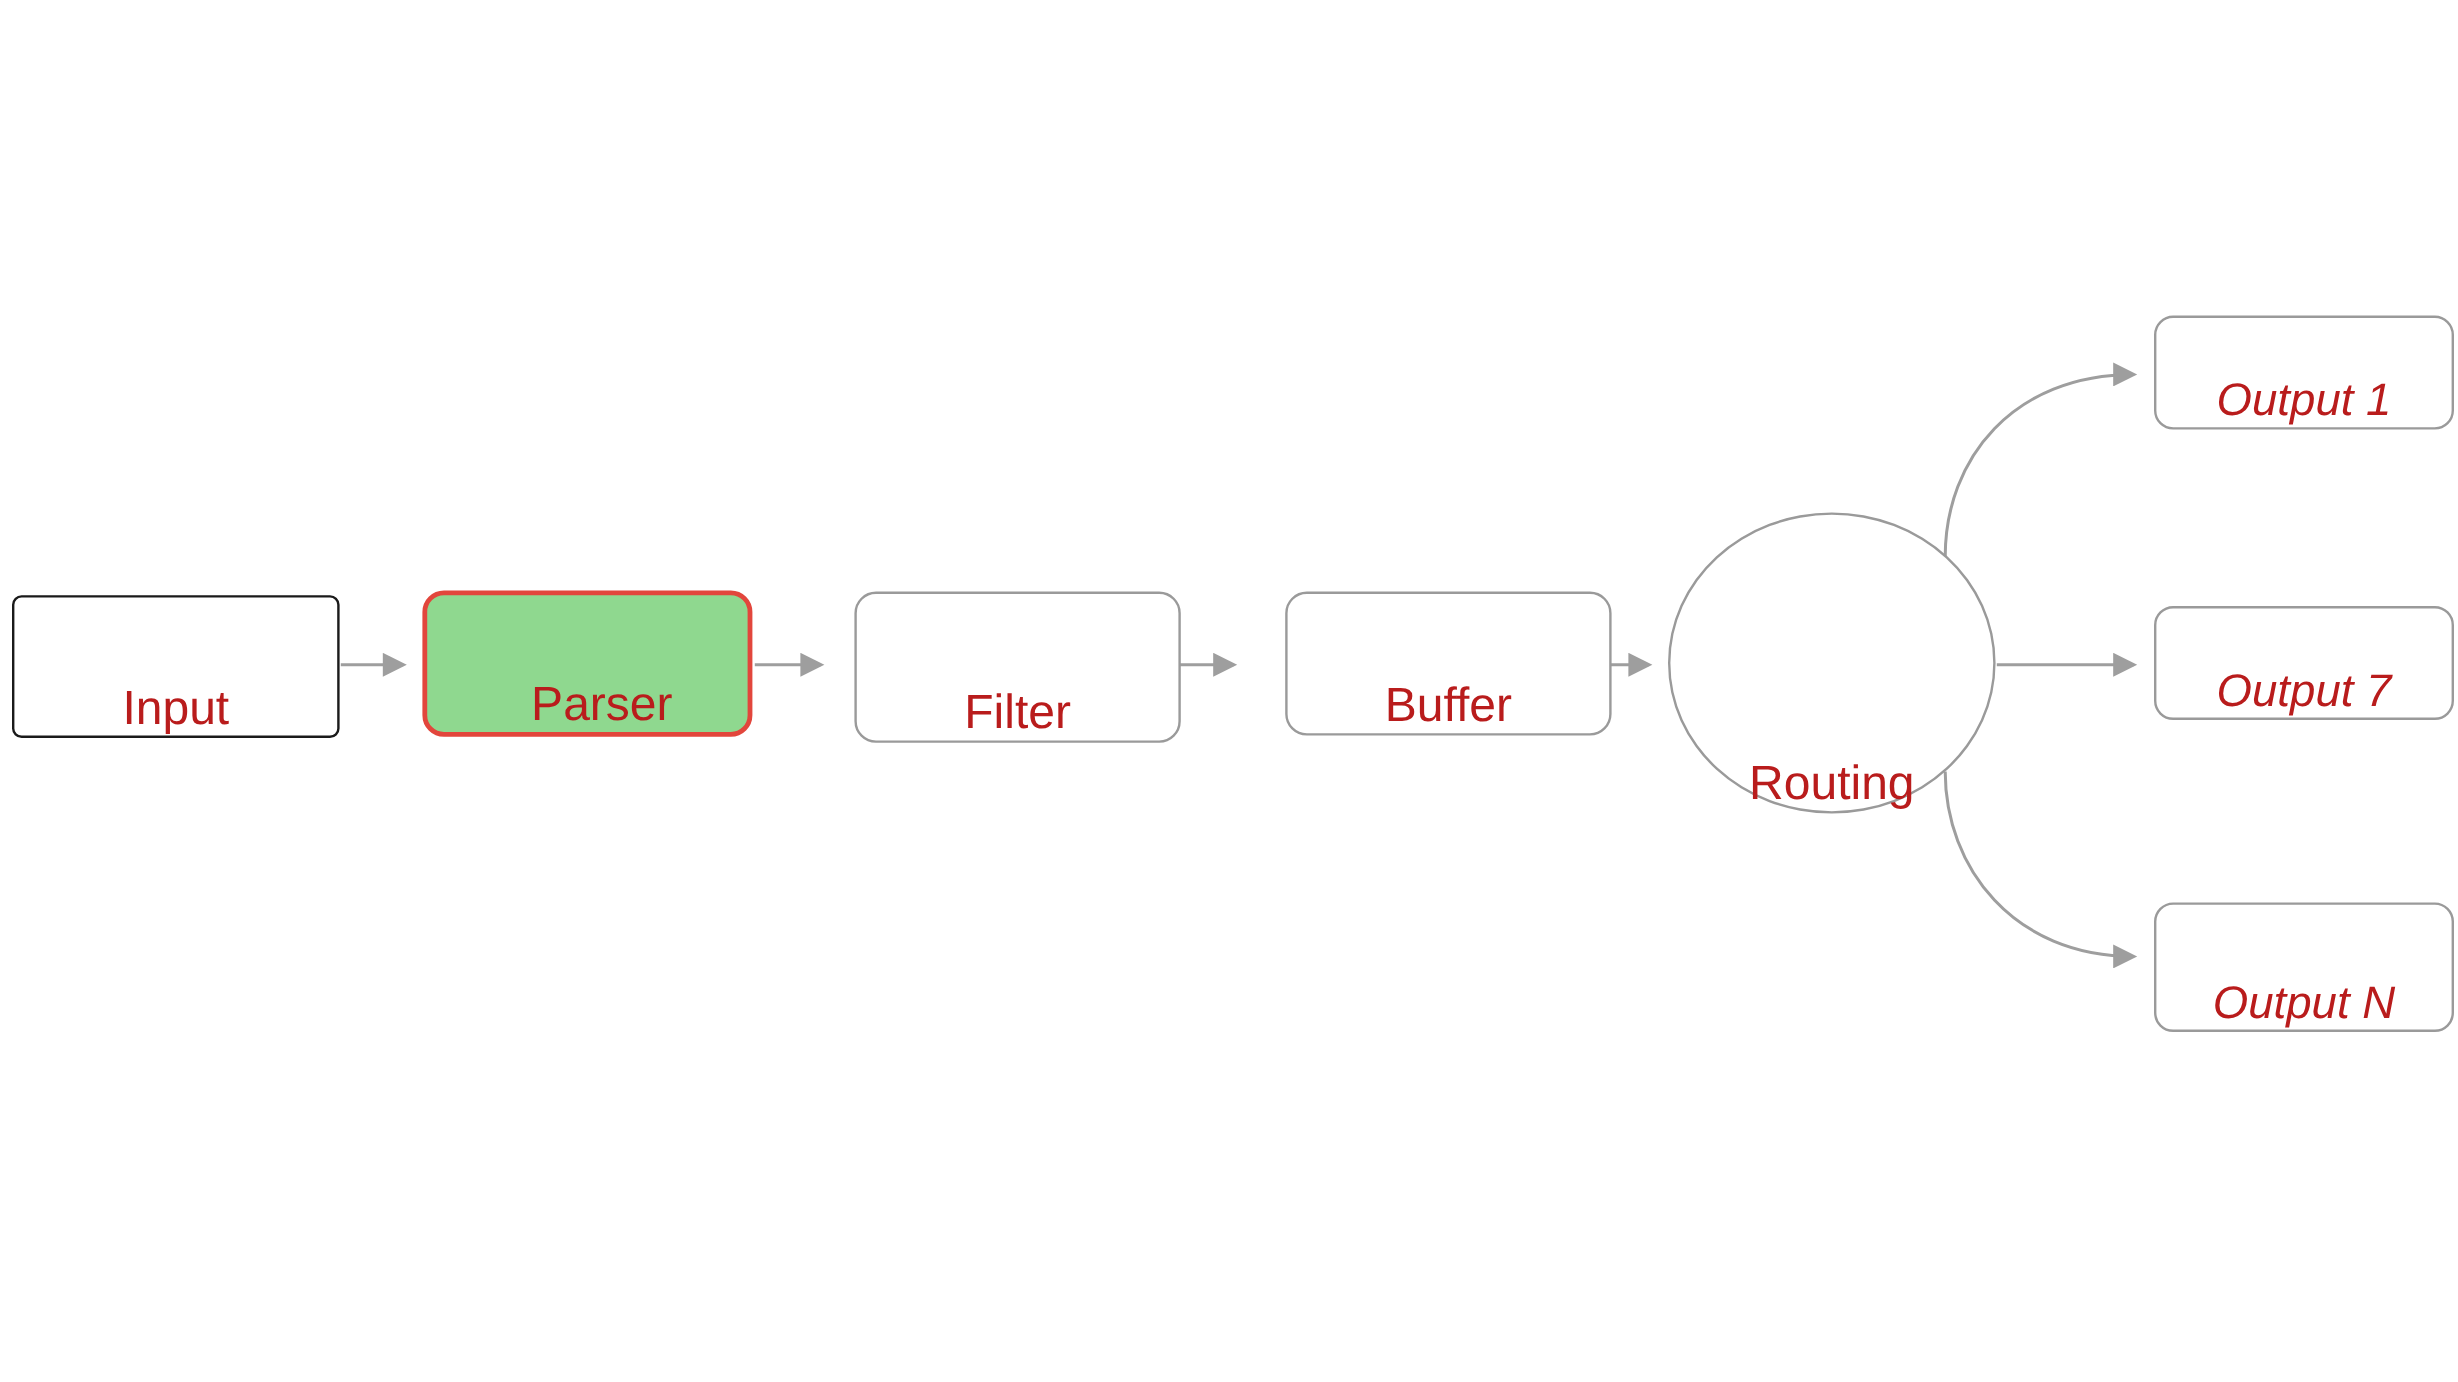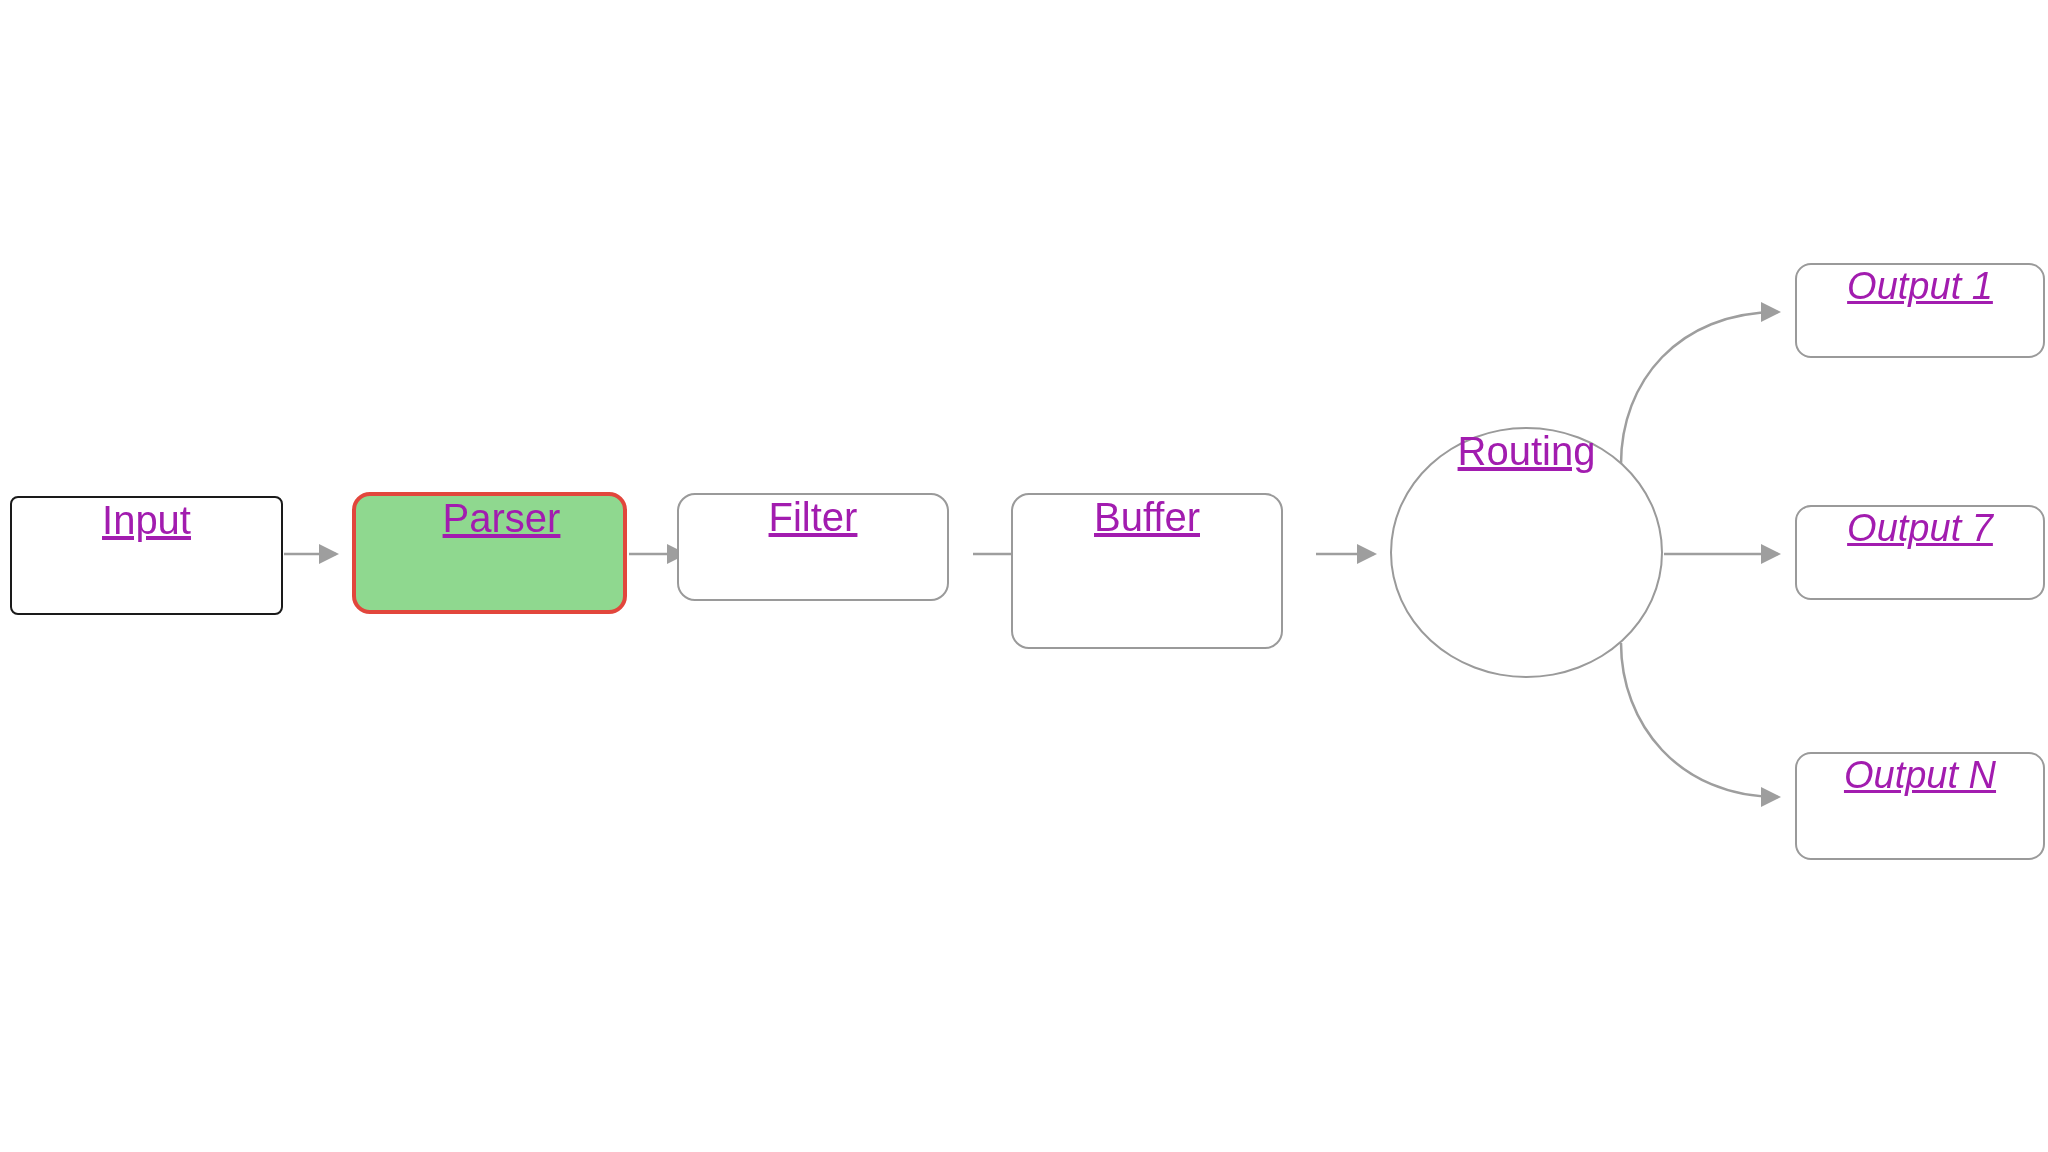--- a/index.html
+++ b/index.html
@@ -19,48 +19,47 @@
     position: absolute;
     left: 0;
     top: 0;
     width: 2048px;
     height: 1152px;
     pointer-events: none;
   }
   .node {
     position: absolute;
     display: flex;
-    align-items: flex-start;
+    align-items: flex-end;
     justify-content: center;
     box-sizing: border-box;
     background: #ffffff;
     border: 2px solid #9a9a9a;
     border-radius: 18px;
     font-size: 40px;
-    color: #a21caf;
+    color: #b91c1c;
     white-space: nowrap;
-    text-decoration: underline;
   }
   .node--input {
     left: 10px; top: 496px; width: 273px; height: 119px;
     border: 2.5px solid #1a1a1a;
     border-radius: 8px;
   }
   .node--parser {
     left: 352px; top: 492px; width: 275px; height: 122px;
     background: #8fd88f;
     border: 4px solid #e2463c;
     border-radius: 18px;
     padding-left: 24px;
   }
   .node--filter {
-    left: 677px; top: 493px; width: 272px; height: 108px;
+    left: 712px; top: 493px; width: 272px; height: 126px;
   }
   .node--buffer {
-    left: 1011px; top: 493px; width: 272px; height: 156px;
+    left: 1071px; top: 493px; width: 272px; height: 120px;
   }
   .node--routing {
     left: 1390px; top: 427px; width: 273px; height: 251px;
     border-radius: 50%;
   }
   .node--output {
     width: 250px; height: 95px;
     border-radius: 16px;
     font-style: italic;
     font-size: 38px;

